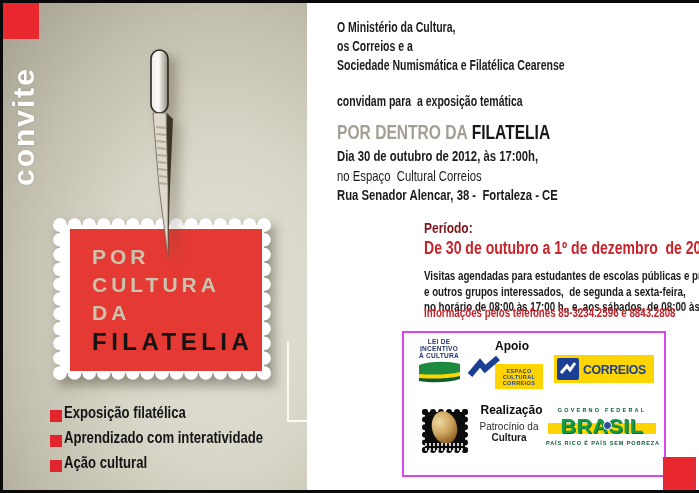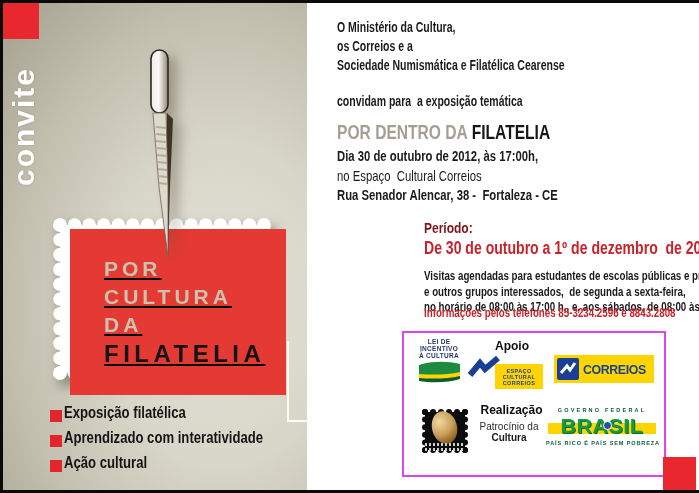--- a/index.html
+++ b/index.html
@@ -15,21 +15,21 @@
   .convite{position:absolute;left:2px;top:38px;width:38px;height:170px;
     display:flex;align-items:center;justify-content:center;
     writing-mode:vertical-rl;transform:rotate(180deg);
     color:#ffffff;font-size:30px;font-weight:700;letter-spacing:2px;
     text-shadow:0 0 2px rgba(120,115,100,.45);}
   
   .stamp{position:absolute;left:45px;top:210px;width:228px;height:172px;}
   .stamp svg.perf{position:absolute;left:0;top:0;
     filter:drop-shadow(5px 7px 6px rgba(72,66,50,.5));}
   .stamp-red{position:absolute;left:22px;top:16px;width:184px;height:134px;
-    background:#e43a33;padding:16px;text-decoration:underline;}
+    background:#e43a33;padding:4px;}
   .stamp-line{margin:0;padding-left:18px;font-weight:700;font-size:21px;
     line-height:28px;letter-spacing:4px;color:#cbc3ad;}
   .stamp-line.first{padding-top:10px;}
   .stamp-line.black{font-size:24px;letter-spacing:4.5px;color:#141414;line-height:30px;}
   
   .tweezers{position:absolute;left:136px;top:32px;
     filter:drop-shadow(8px 6px 6px rgba(80,72,55,.38));}
   .corner-l{position:absolute;left:284px;top:338px;width:21px;height:79px;
     border-left:2px solid #fbfbf4;border-bottom:2px solid #fbfbf4;}
   

